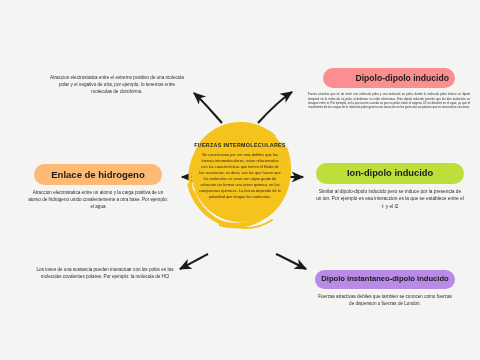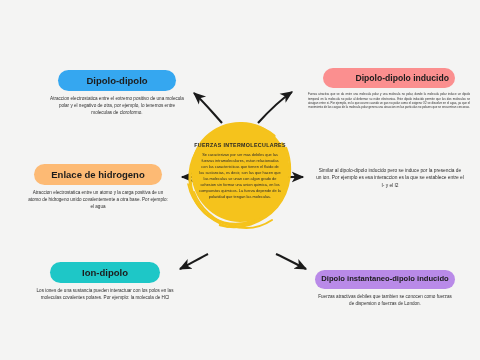--- a/index.html
+++ b/index.html
@@ -133,40 +133,39 @@
       <path d="M2,66 C6,86 22,102 42,109" stroke="#f5c31c" stroke-width="1.6" fill="none" stroke-linecap="round"></path>
     </svg>
     <div class="center-disc"></div>
     <div class="center-inner">
       <div class="center-title">FUERZAS INTERMOLECULARES</div>
       <div class="center-body">Se caracterizan por ser mas debiles que las fuerzas intramoleculares, estan relacionadas con las caracteristicas que tienen el fluido de las sustancias, es decir, son las que hacen que las moleculas se unan con algun grado de cohesion sin formar una union quimica, en los compuestos quimicos. La fuerza depende de la polaridad que tengan las moleculas.</div>
     </div>
   </div>
 
   <div class="node n-dd">
-    <span class="pill">Dipolo-dipolo</span>
     <div class="desc">Atraccion electrostatica entre el extremo positivo de una molecula polar y el negativo de otra, por ejemplo, lo tenemos entre moleculas de cloroformo.</div>
   </div>
 
   <div class="node n-eh">
     <span class="pill">Enlace de hidrogeno</span>
     <div class="desc">Atraccion electrostatica entre un atomo y la carga positiva de un atomo de hidrogeno unido covalentemente a otra base. Por ejemplo: el agua</div>
   </div>
 
   <div class="node n-id">
-    <span class="pill">Ion-dipolo</span>
     <div class="desc">Los iones de una sustancia pueden interactuar con los polos en las moleculas covalentes polares. Por ejemplo: la molecula de HCl</div>
   </div>
 
   <div class="node n-ddi">
     <span class="pill">Dipolo-dipolo inducido</span>
     <div class="desc">Fuerza atractiva que se da entre una molecula polar y una molecula no polar, donde la molecula polar induce un dipolo temporal en la molecula no polar al deformar su nube electronica. Este dipolo inducido permite que las dos moleculas se atraigan entre si. Por ejemplo, es lo que ocurre cuando un gas no polar como el oxigeno O2 se disuelve en el agua, ya que el movimiento de las cargas de la molecula polar genera una atraccion en las particulas no polares que se encuentran cercanas.</div>
   </div>
 
   <div class="node n-idi">
+    <span class="pill">Ion-dipolo inducido</span>
     <div class="desc">Similar al dipolo-dipolo inducido pero se induce por la presencia de un ion. Por ejemplo es esa interaccion es la que se establece entre el I- y el I2</div>
   </div>
 
   <div class="node n-dii">
     <span class="pill">Dipolo instantaneo-dipolo inducido</span>
     <div class="desc">Fuerzas atractivas debiles que tambien se conocen como fuerzas de dispersion o fuerzas de London.</div>
   </div>
 
 </div>
 

